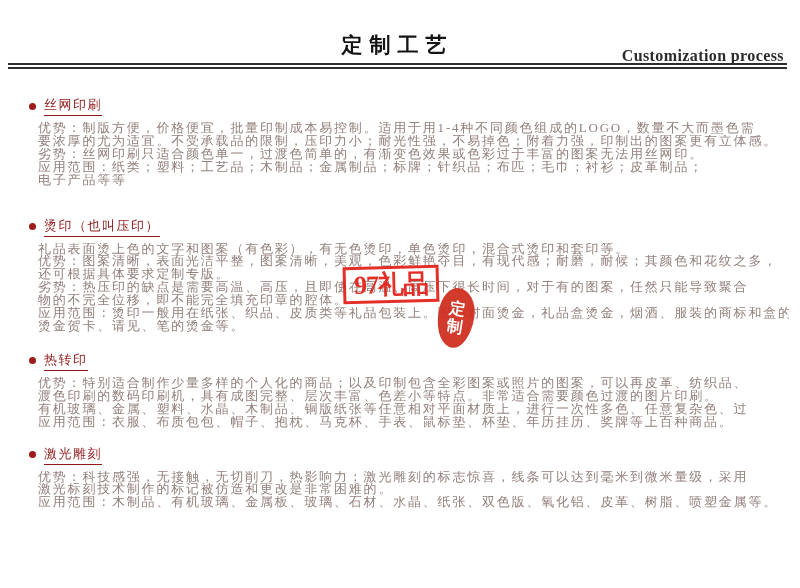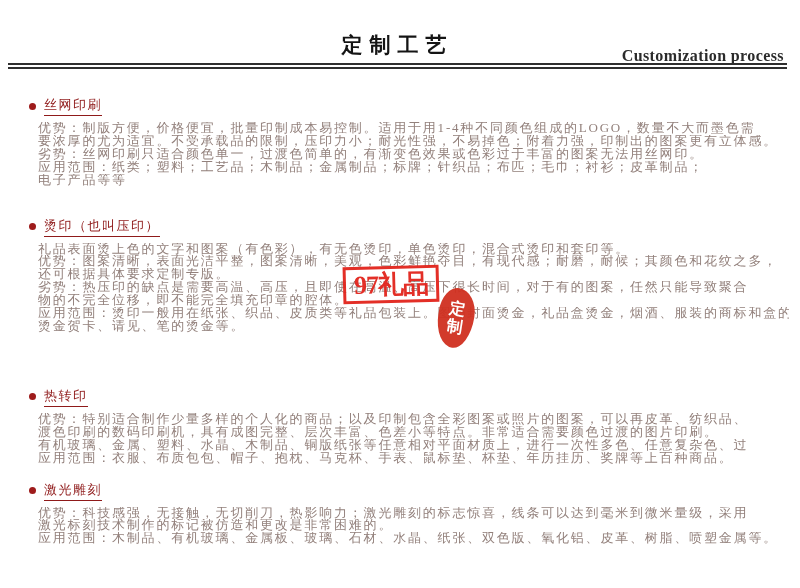--- a/index.html
+++ b/index.html
@@ -66,21 +66,21 @@
         <div class="section-head">
           <span class="bullet"></span>
           <span class="section-title">丝网印刷</span>
         </div>
         <div class="tline">优势：制版方便，价格便宜，批量印制成本易控制。适用于用1-4种不同颜色组成的LOGO，数量不大而墨色需</div>
         <div class="tline">要浓厚的尤为适宜。不受承载品的限制，压印力小；耐光性强，不易掉色；附着力强，印制出的图案更有立体感。</div>
         <div class="tline">劣势：丝网印刷只适合颜色单一，过渡色简单的，有渐变色效果或色彩过于丰富的图案无法用丝网印。</div>
         <div class="tline">应用范围：纸类；塑料；工艺品；木制品；金属制品；标牌；针织品；布匹；毛巾；衬衫；皮革制品；</div>
         <div class="tline">电子产品等等</div>
       </div>
-      <div style="margin-bottom: 54px;">
+      <div style="margin-bottom: 18px;">
         <div class="section-head">
           <span class="bullet"></span>
           <span class="section-title">烫印（也叫压印）</span>
         </div>
         <div class="tline">礼品表面烫上色的文字和图案（有色彩），有无色烫印，单色烫印，混合式烫印和套印等。</div>
         <div class="tline">优势：图案清晰，表面光洁平整，图案清晰，美观，色彩鲜艳夺目，有现代感；耐磨，耐候；其颜色和花纹之多，</div>
         <div class="tline">还可根据具体要求定制专版。</div>
         <div class="tline">劣势：热压印的缺点是需要高温、高压，且即使在高温、高压下很长时间，对于有的图案，任然只能导致聚合</div>
         <div class="tline">物的不完全位移，即不能完全填充印章的腔体。</div>
         <div class="tline">应用范围：烫印一般用在纸张、织品、皮质类等礼品包装上。图书封面烫金，礼品盒烫金，烟酒、服装的商标和盒的</div>

